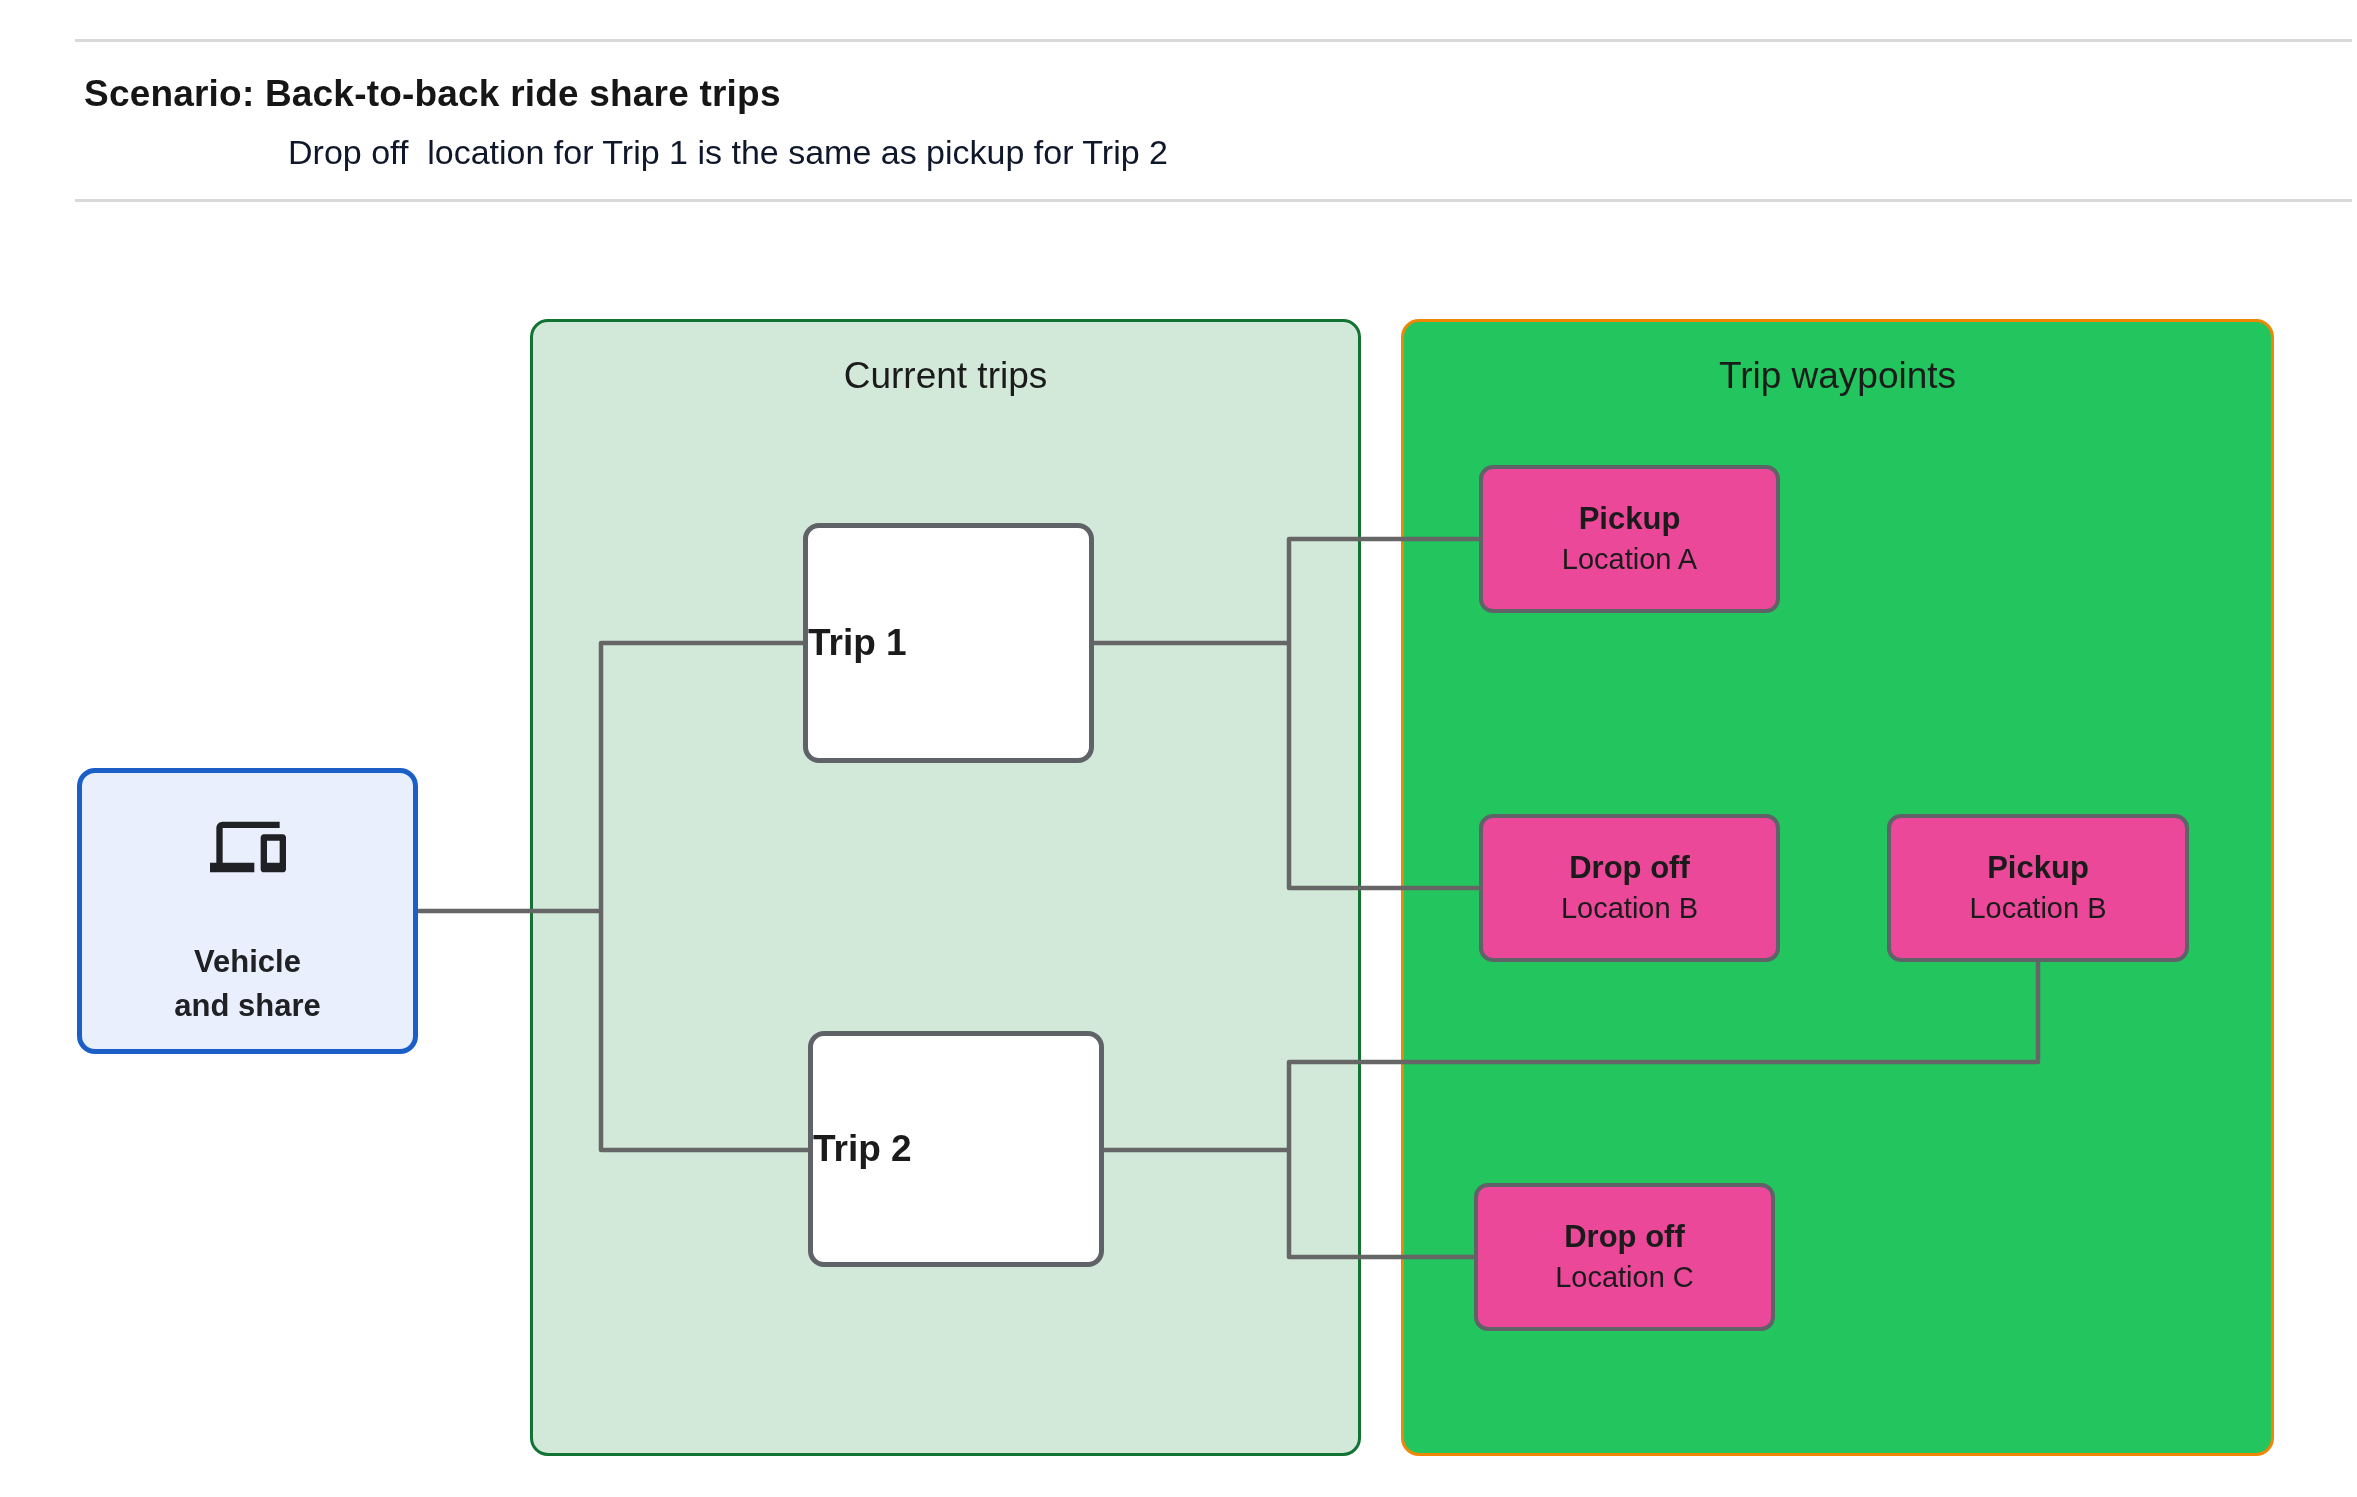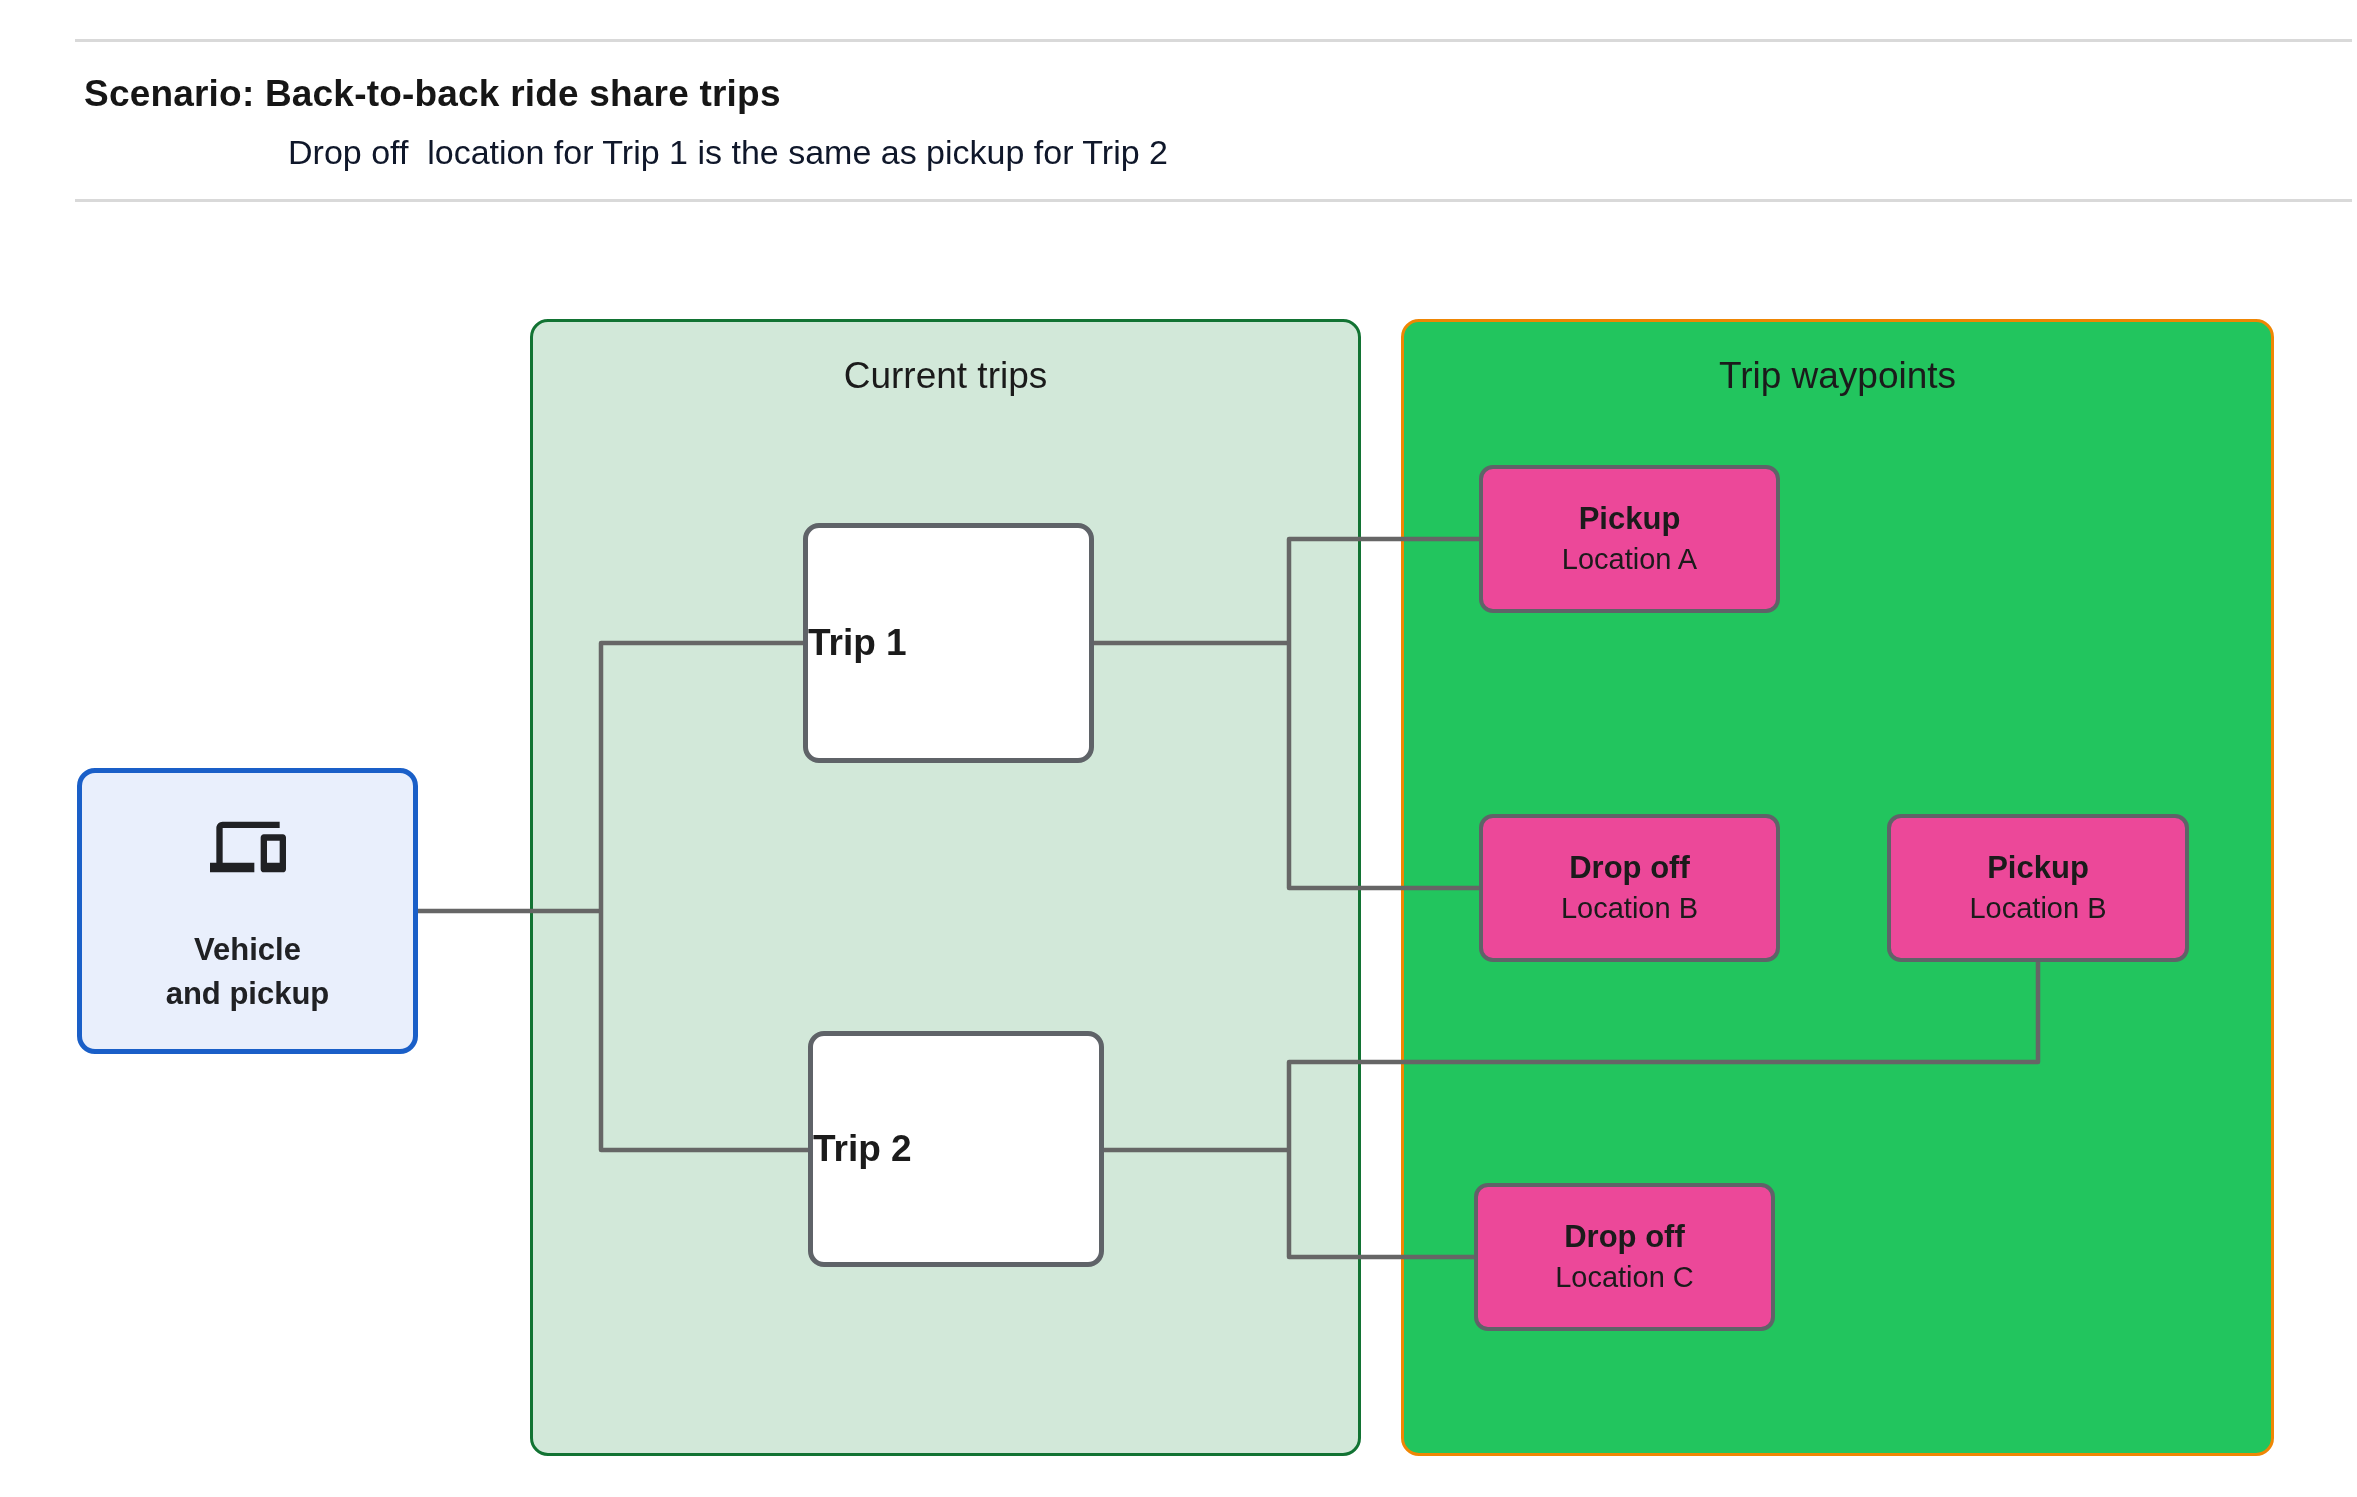--- a/index.html
+++ b/index.html
@@ -28,21 +28,21 @@
   .connectors{position:absolute;left:0;top:0;z-index:2;}
   .connectors path{stroke:#666666;stroke-width:4.5;fill:none;stroke-linejoin:round;stroke-linecap:butt;}
   
   .vehicle-box{
     position:absolute;left:45px;top:768px;width:341px;height:286px;box-sizing:border-box;
     background:#e9effc;border:5px solid #1a5fc8;border-radius:18px;z-index:3;
     display:flex;flex-direction:column;align-items:center;
   }
   .devices-icon{margin-top:36px;width:76px;height:76px;fill:#202124;}
   .vehicle-label{
-    position:absolute;bottom:34px;left:0;right:0;text-align:center;
+    position:absolute;bottom:22px;left:0;right:0;text-align:center;
     font-size:31px;font-weight:bold;line-height:1.4;color:#202124;
   }
   
   .trip-box{
     position:absolute;background:#ffffff;border:5px solid #5f6368;border-radius:16px;
     box-sizing:border-box;display:flex;align-items:center;justify-content:flex-start;
     font-size:37px;font-weight:bold;color:#1b1b1b;z-index:3;
   }
   .trip1{left:771px;top:523px;width:291px;height:240px;}
   .trip2{left:776px;top:1031px;width:296px;height:236px;}
@@ -84,21 +84,21 @@
     <path d="M1068 1150 H1257"></path>
     <path d="M2006 960 V1062 H1257 V1257 H1446"></path>
   </svg>
 
   <div class="vehicle-box">
     <svg class="devices-icon" viewBox="0 0 24 24">
       <path d="M4 6h18V4H4c-1.1 0-2 .9-2 2v11H0v3h14v-3H4V6zm19 2h-6c-.55 0-1 .45-1 1v10c0 .55.45 1 1 1h6c.55 0 1-.45 1-1V9c0-.55-.45-1-1-1zm-1 9h-4v-7h4v7z"></path>
     </svg>
     <div class="vehicle-label">
       <div>Vehicle</div>
-      <div>and pickup</div>
+      <div>and share</div>
     </div>
   </div>
 
   <div class="trip-box trip1">
     <span>Trip 1</span>
   </div>
   <div class="trip-box trip2">
     <span>Trip 2</span>
   </div>
 

